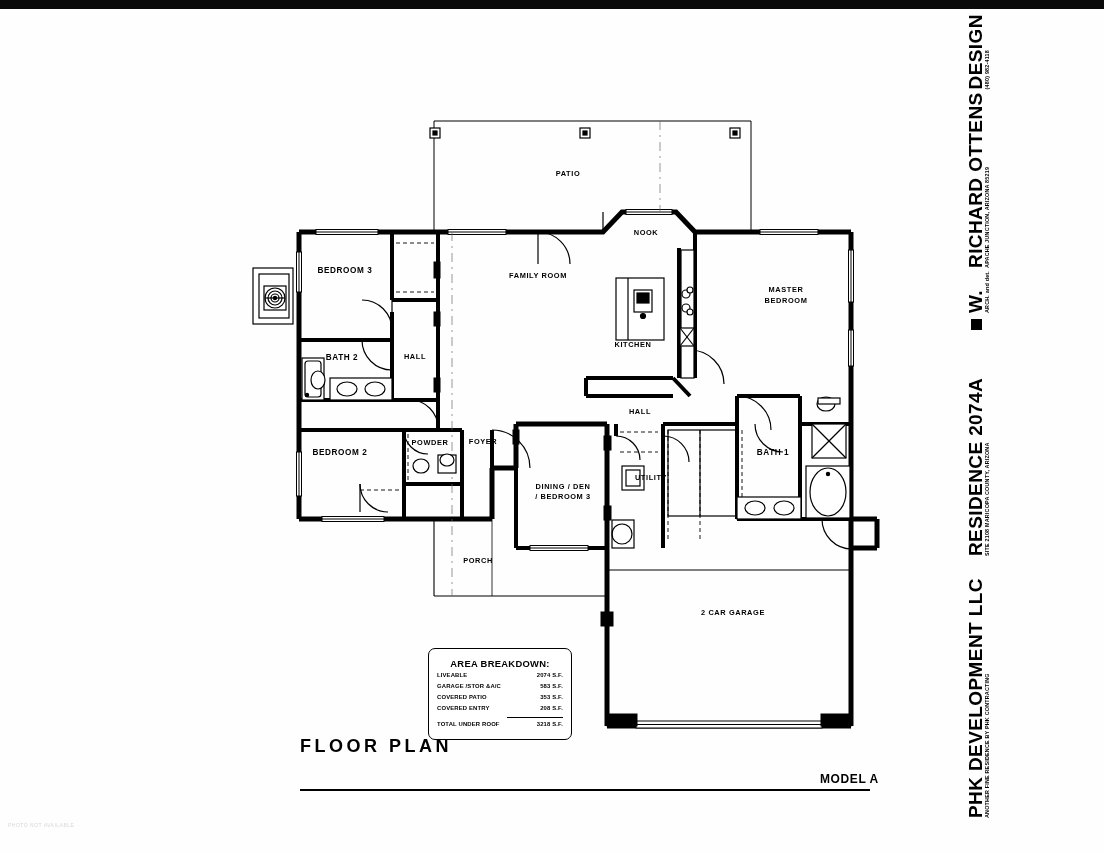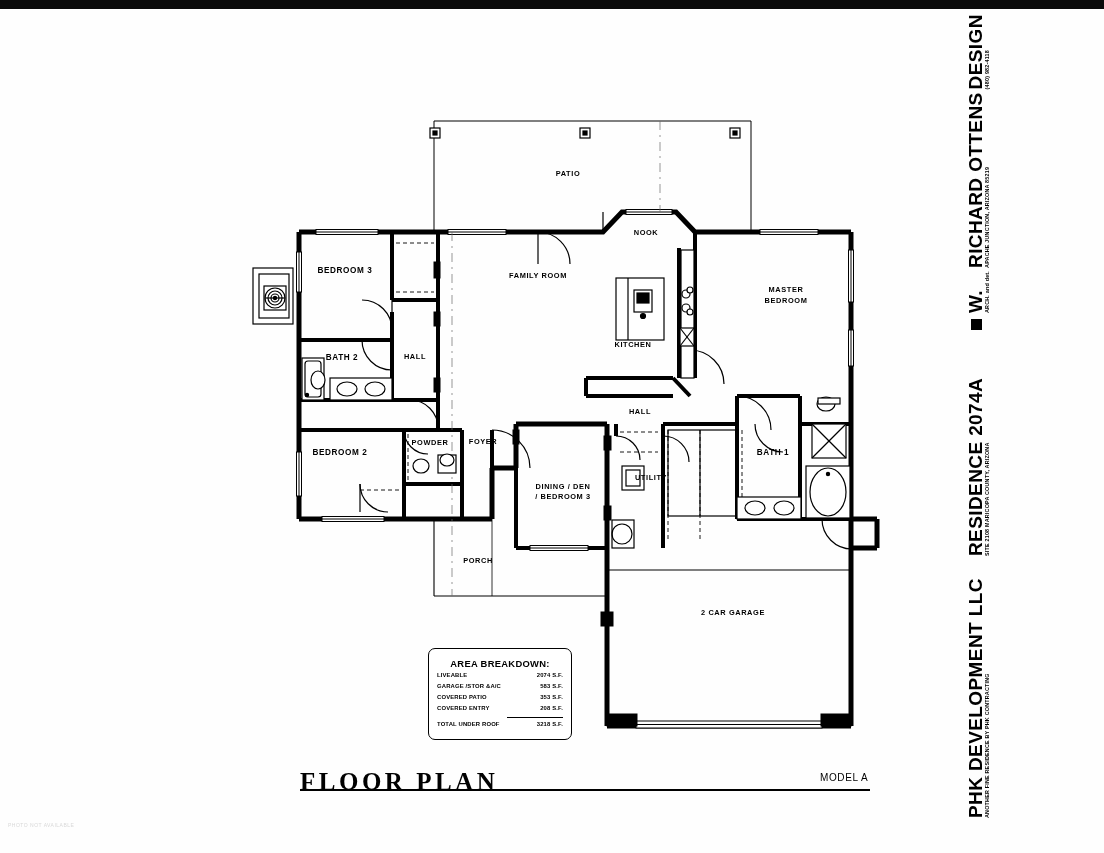--- a/index.html
+++ b/index.html
@@ -105,40 +105,40 @@
     border-top: 1.6px solid #000;
     width: 56px;
     margin: 1px 0 4px auto;
   }
   .area-total { margin-top: 0; }
 
   
   #footer-title {
     position: absolute;
     left: 300px;
-    top: 768px;
-    font-size: 25px;
+    top: 736px;
+    font-size: 18px;
     font-weight: bold;
     letter-spacing: 3.5px;
-    font-family: Liberation Serif, serif;
+    font-family: Liberation Sans, sans-serif;
   }
   #footer-rule {
     position: absolute;
     left: 300px;
     top: 789px;
     width: 570px;
     height: 0;
     border-top: 2px solid #000;
   }
   #model-label {
     position: absolute;
     left: 820px;
     top: 772px;
-    font-size: 10px;
-    font-weight: normal;
+    font-size: 12px;
+    font-weight: bold;
     letter-spacing: 0.6px;
   }
   #watermark {
     position: absolute;
     left: 8px;
     top: 822px;
     font-size: 5px;
     color: #d8d8d8;
     letter-spacing: 0.5px;
   }

